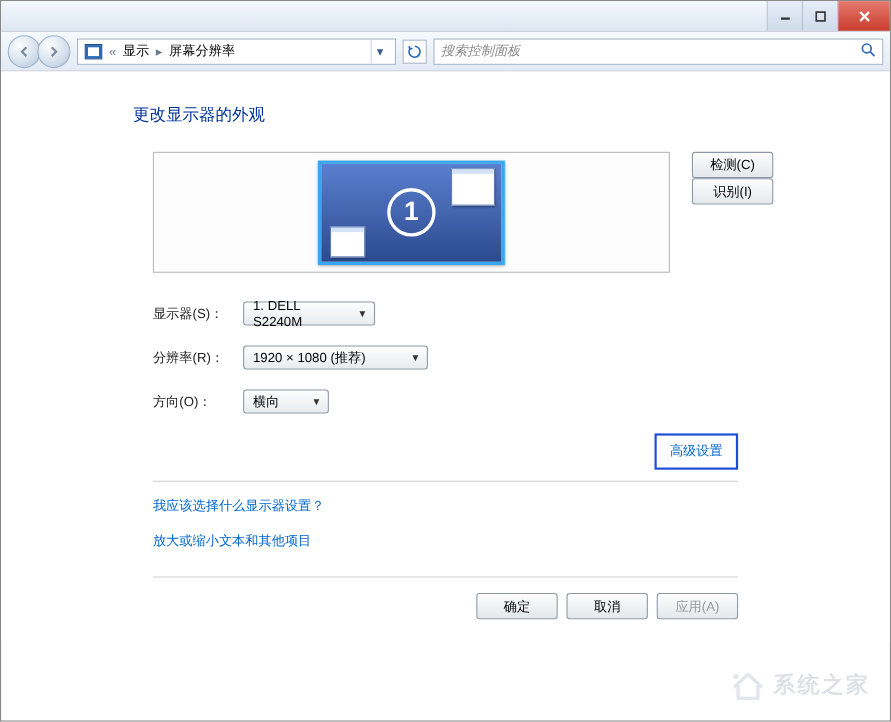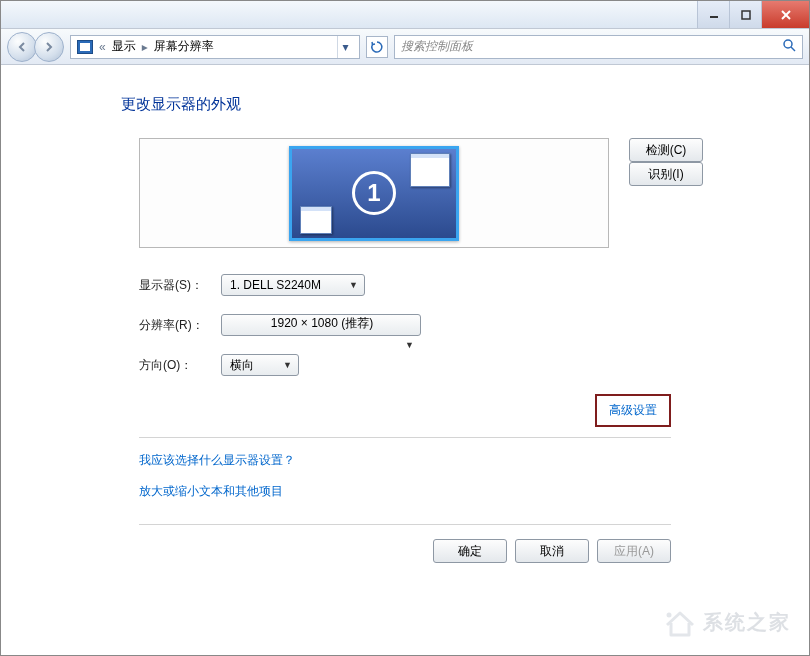--- a/index.html
+++ b/index.html
@@ -219,32 +219,32 @@
       padding: 0 6px 0 8px;
       gap: 8px;
       cursor: pointer;
       font-size: 12px;
     }
     .combo .tri {
       margin-left: auto;
       font-size: 9px;
       color: #333;
     }
-    .combo.w1 { width: 144px; }
-    .combo.w2 { width: 200px; flex-direction: column; }
+    .combo.w1 { width: 120px; }
+    .combo.w2 { width: 168px; }
     .combo.w3 { width: 78px; }
     
     .adv-row {
       display: flex;
       justify-content: flex-end;
       margin-right: 118px;
       margin-top: 6px;
     }
     .adv-box {
-      border: 2px solid #7f1d1d;
+      border: 2px solid #1d4ed8;
       padding: 6px 12px;
       font-family: Liberation Mono, monospace;
     }
     .link {
       color: #0066cc;
       cursor: pointer;
     }
     .divider {
       margin: 10px 118px 14px 118px;
       border: none;

